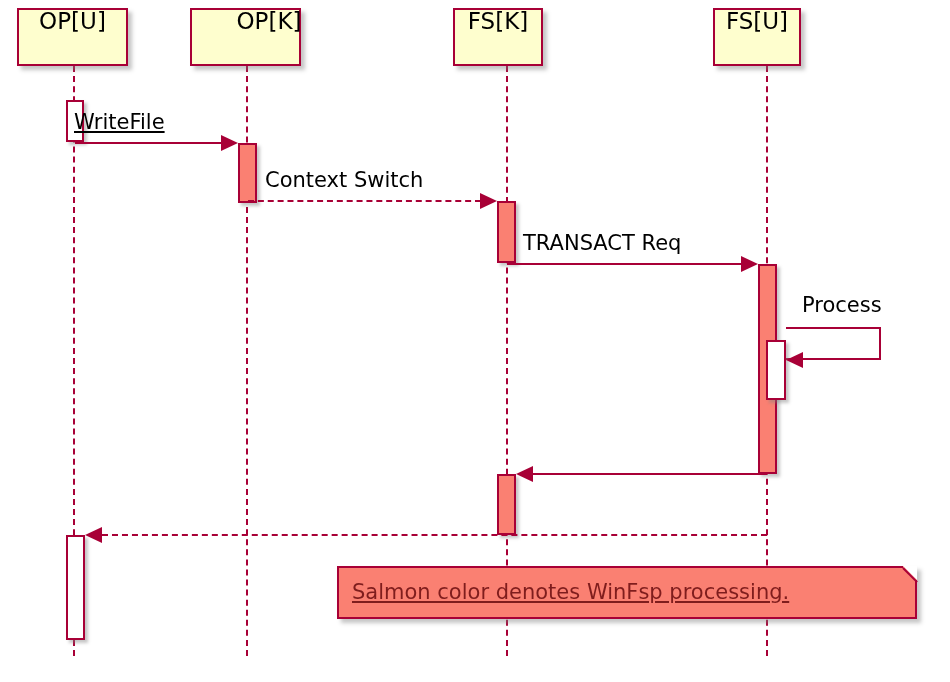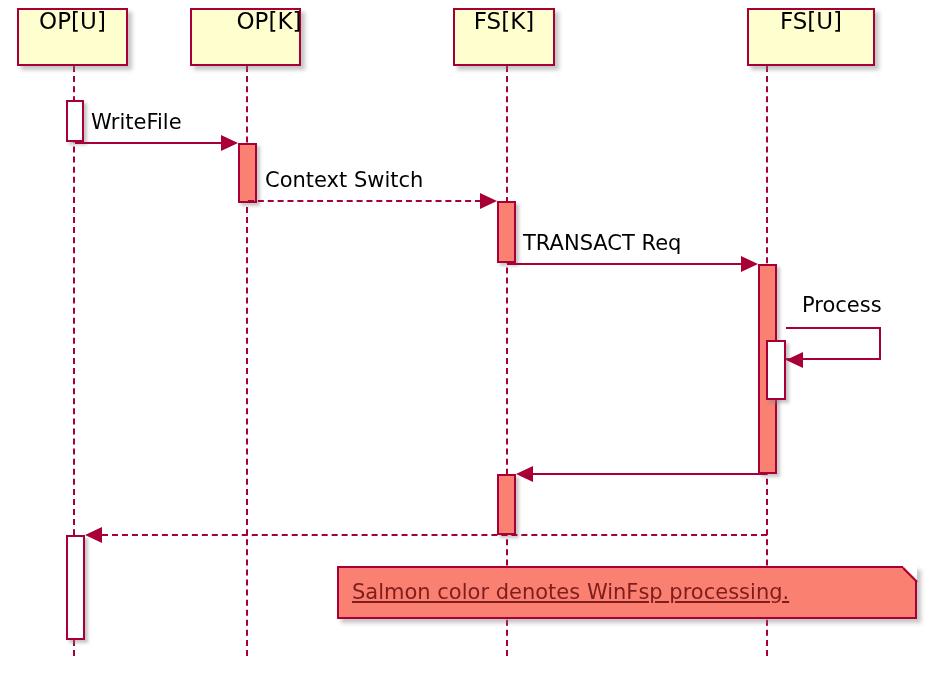--- a/index.html
+++ b/index.html
@@ -129,44 +129,44 @@
   <div class="lifeline" style="left:246px; top:66px; height:590px;"></div>
   <div class="lifeline" style="left:506px; top:66px; height:590px;"></div>
   <div class="lifeline" style="left:766px; top:66px; height:590px;"></div>
 
   <div class="participant" style="left:17px; top:8px; width:111px; height:58px;">
     <span>OP[U]</span>
   </div>
   <div class="participant" style="left:190px; top:8px; width:111px; height:58px;padding-left:47px;">
     <span>OP[K]</span>
   </div>
-  <div class="participant" style="left:453px; top:8px; width:102px; height:58px;">
+  <div class="participant" style="left:453px; top:8px; width:90px; height:58px;">
     <span>FS[K]</span>
   </div>
-  <div class="participant" style="left:747px; top:8px; width:128px; height:58px;">
+  <div class="participant" style="left:713px; top:8px; width:88px; height:58px;">
     <span>FS[U]</span>
   </div>
 
   <div class="activation fill-white" style="left:66px; top:100px; width:18px; height:42px;"></div>
 
   <div class="activation fill-salmon" style="left:238px; top:143px; width:19px; height:60px;"></div>
 
   <div class="activation fill-salmon" style="left:497px; top:201px; width:19px; height:62px;"></div>
 
   <div class="activation fill-salmon" style="left:758px; top:264px; width:19px; height:210px;"></div>
 
   <div class="activation fill-white" style="left:766px; top:340px; width:20px; height:60px; z-index:6;"></div>
 
   <div class="activation fill-salmon" style="left:497px; top:474px; width:19px; height:61px;"></div>
 
   <div class="activation fill-white" style="left:66px; top:535px; width:19px; height:105px;"></div>
 
   <div class="msg-line" style="left:75px; top:142px; width:147px;"></div>
   <div class="arrow-head right" style="left:221px; top:135px;"></div>
-  <div class="msg-label" style="left:91px; top:112px;">WriteFile</div>
+  <div class="msg-label" style="left:74px; top:112px;text-decoration:underline;">WriteFile</div>
 
   <div class="msg-line dashed" style="left:248px; top:200px; width:233px;"></div>
   <div class="arrow-head right" style="left:480px; top:193px;"></div>
   <div class="msg-label" style="left:265px; top:170px;">Context Switch</div>
 
   <div class="msg-line" style="left:507px; top:263px; width:235px;"></div>
   <div class="arrow-head right" style="left:741px; top:256px;"></div>
   <div class="msg-label" style="left:523px; top:233px;">TRANSACT Req</div>
 
   <div class="self-msg-box" style="left:786px; top:327px; width:95px; height:33px;"></div>

